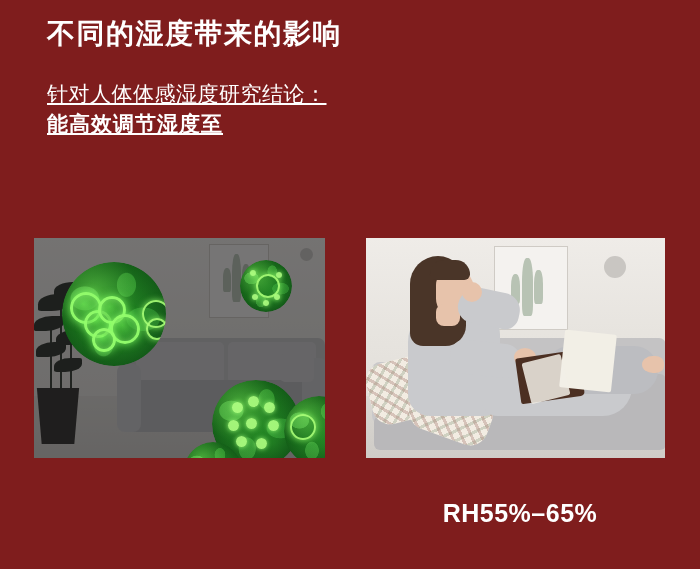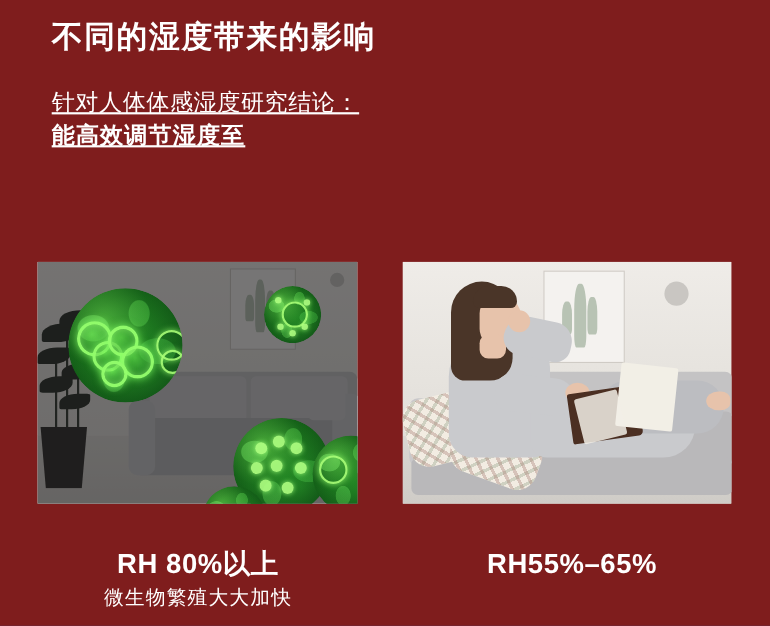--- a/index.html
+++ b/index.html
@@ -394,22 +394,18 @@
         <div class="person skin" style="left:148px;top:110px;width:22px;height:18px;border-radius:50%;"></div>
 
         <div class="person book-cover" style="left:152px;top:116px;width:64px;height:46px;border-radius:2px 4px 4px 2px;transform:rotate(-8deg);"></div>
         <div class="person book-page" style="left:196px;top:94px;width:52px;height:58px;border-radius:2px;transform:rotate(6deg);"></div>
         <div class="person book-page" style="left:160px;top:120px;width:40px;height:42px;border-radius:2px;transform:rotate(-14deg);opacity:0.85;"></div>
       </div>
     </div>
   </div>
 
   <div class="captions">
-    <div class="caption-col caption-left">
-      <div class="caption-title">RH 80%以上</div>
-      <div class="caption-sub">微生物繁殖大大加快</div>
-    </div>
     <div class="caption-col caption-right">
       <div class="caption-title">RH55%–65%</div>
     </div>
   </div>
 
 </div>
 
 </body></html>

